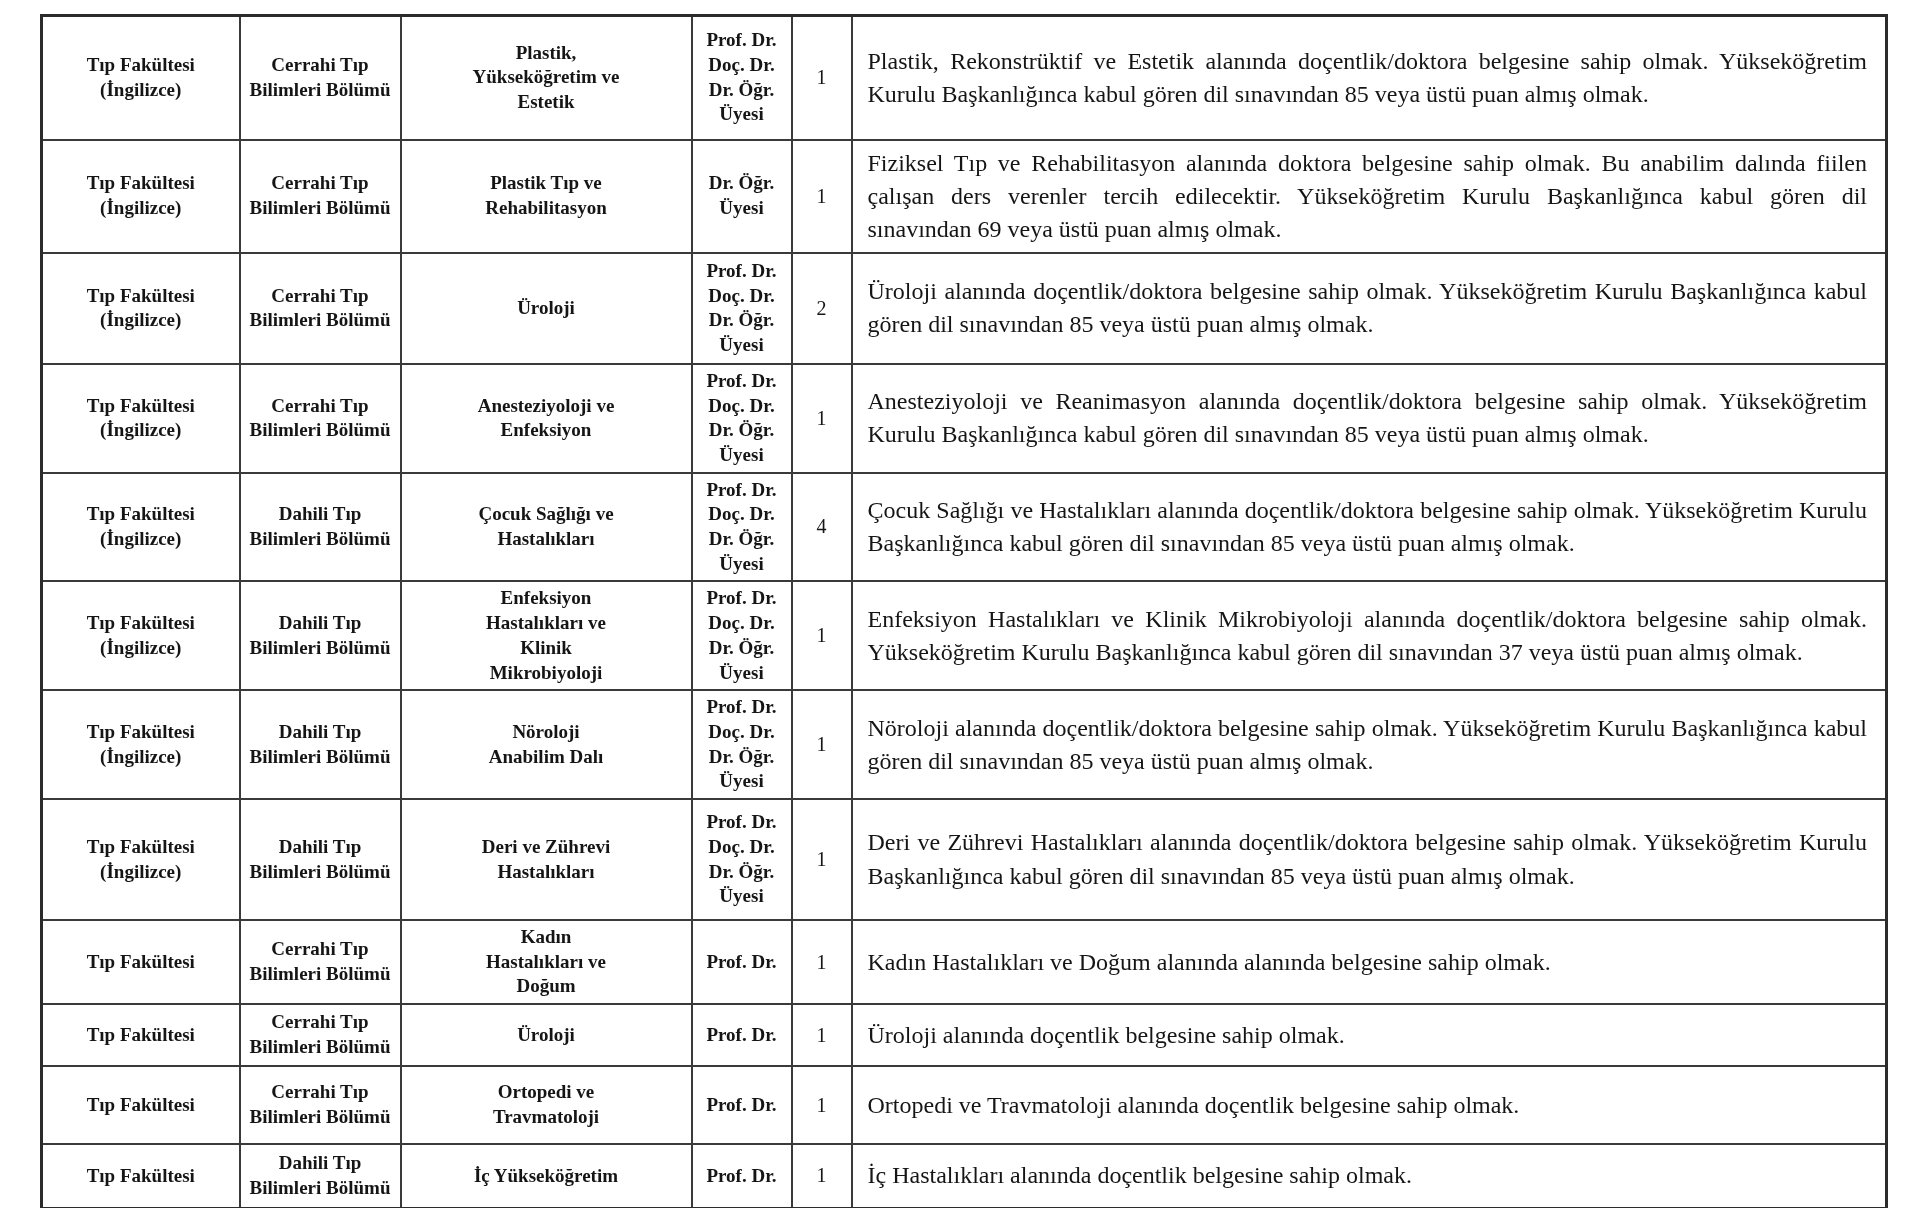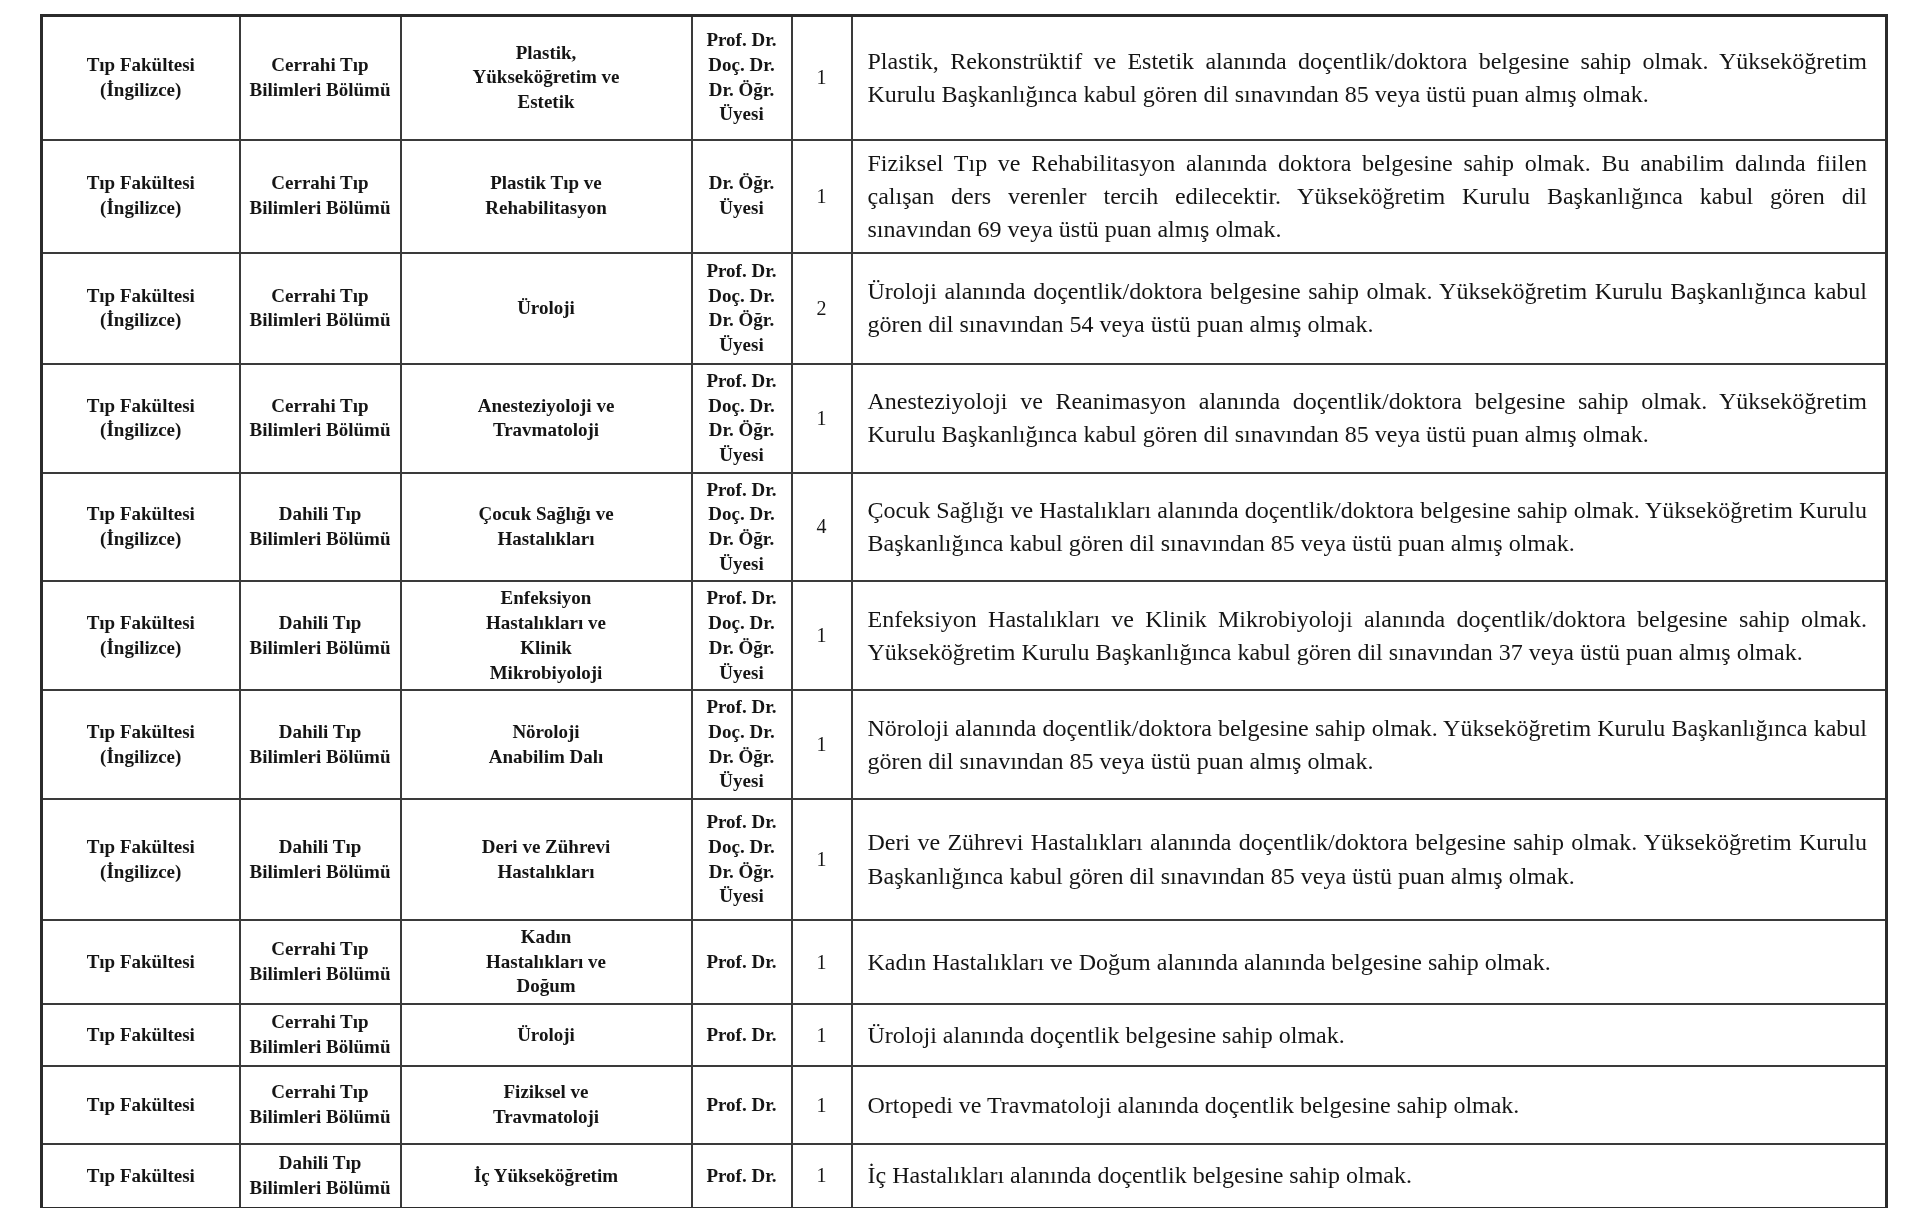--- a/index.html
+++ b/index.html
@@ -98,29 +98,29 @@
       <td class="b">Tıp Fakültesi
 (İngilizce)</td>
       <td class="b">Cerrahi Tıp
 Bilimleri Bölümü</td>
       <td class="b">Üroloji</td>
       <td class="b">Prof. Dr.
 Doç. Dr.
 Dr. Öğr.
 Üyesi</td>
       <td class="count">2</td>
-      <td class="req">Üroloji alanında doçentlik/doktora belgesine sahip olmak. Yükseköğretim Kurulu Başkanlığınca kabul gören dil sınavından 54 veya üstü puan almış olmak.</td>
+      <td class="req">Üroloji alanında doçentlik/doktora belgesine sahip olmak. Yükseköğretim Kurulu Başkanlığınca kabul gören dil sınavından 85 veya üstü puan almış olmak.</td>
     </tr>
     <tr>
       <td class="b">Tıp Fakültesi
 (İngilizce)</td>
       <td class="b">Cerrahi Tıp
 Bilimleri Bölümü</td>
       <td class="b">Anesteziyoloji ve
-Travmatoloji</td>
+Enfeksiyon</td>
       <td class="b">Prof. Dr.
 Doç. Dr.
 Dr. Öğr.
 Üyesi</td>
       <td class="count">1</td>
       <td class="req">Anesteziyoloji ve Reanimasyon alanında doçentlik/doktora belgesine sahip olmak. Yükseköğretim Kurulu Başkanlığınca kabul gören dil sınavından 85 veya üstü puan almış olmak.</td>
     </tr>
     <tr>
       <td class="b">Tıp Fakültesi
 (İngilizce)</td>
@@ -196,21 +196,21 @@
 Bilimleri Bölümü</td>
       <td class="b">Üroloji</td>
       <td class="b">Prof. Dr.</td>
       <td class="count">1</td>
       <td class="req">Üroloji alanında doçentlik belgesine sahip olmak.</td>
     </tr>
     <tr>
       <td class="b">Tıp Fakültesi</td>
       <td class="b">Cerrahi Tıp
 Bilimleri Bölümü</td>
-      <td class="b">Fiziksel ve
+      <td class="b">Ortopedi ve
 Travmatoloji</td>
       <td class="b">Prof. Dr.</td>
       <td class="count">1</td>
       <td class="req">Ortopedi ve Travmatoloji alanında doçentlik belgesine sahip olmak.</td>
     </tr>
     <tr>
       <td class="b">Tıp Fakültesi</td>
       <td class="b">Dahili Tıp
 Bilimleri Bölümü</td>
       <td class="b">İç Yükseköğretim</td>

